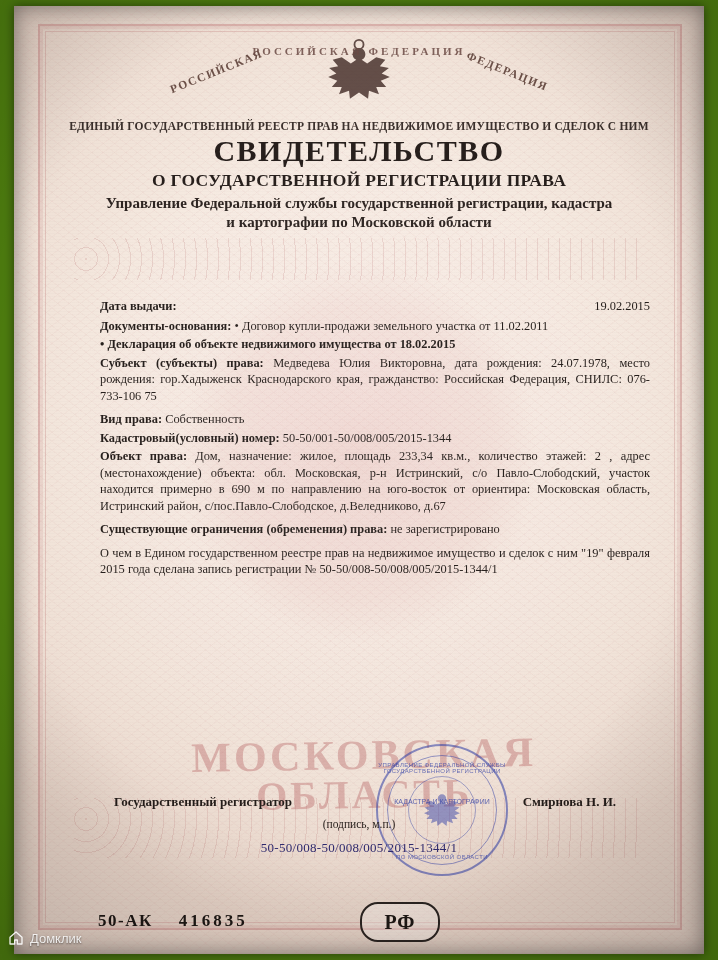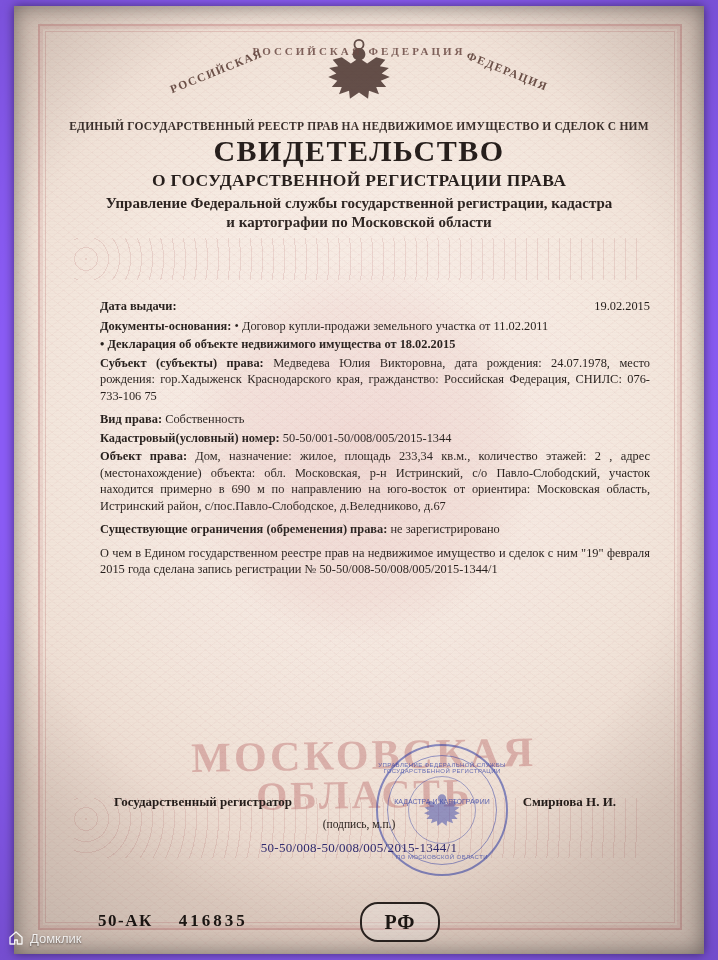--- a/index.html
+++ b/index.html
@@ -11,21 +11,21 @@
     width: 718px;
     height: 960px;
     overflow: hidden;
     font-family: "Liberation Serif", serif;
   }
 
   #page {
     position: relative;
     width: 718px;
     height: 960px;
-    background: #8b5cf6;
+    background: #4d7c0f;
     overflow: hidden;
   }
 
   
   #sheet {
     position: absolute;
     left: 14px;
     top: 6px;
     width: 690px;
     height: 948px;

